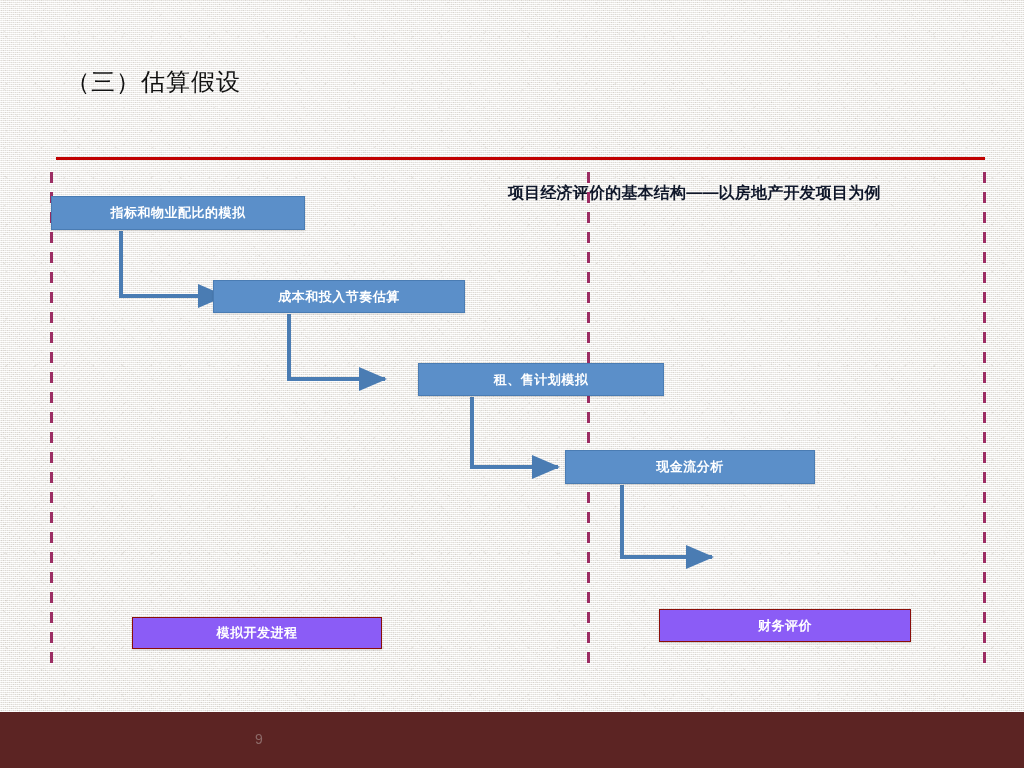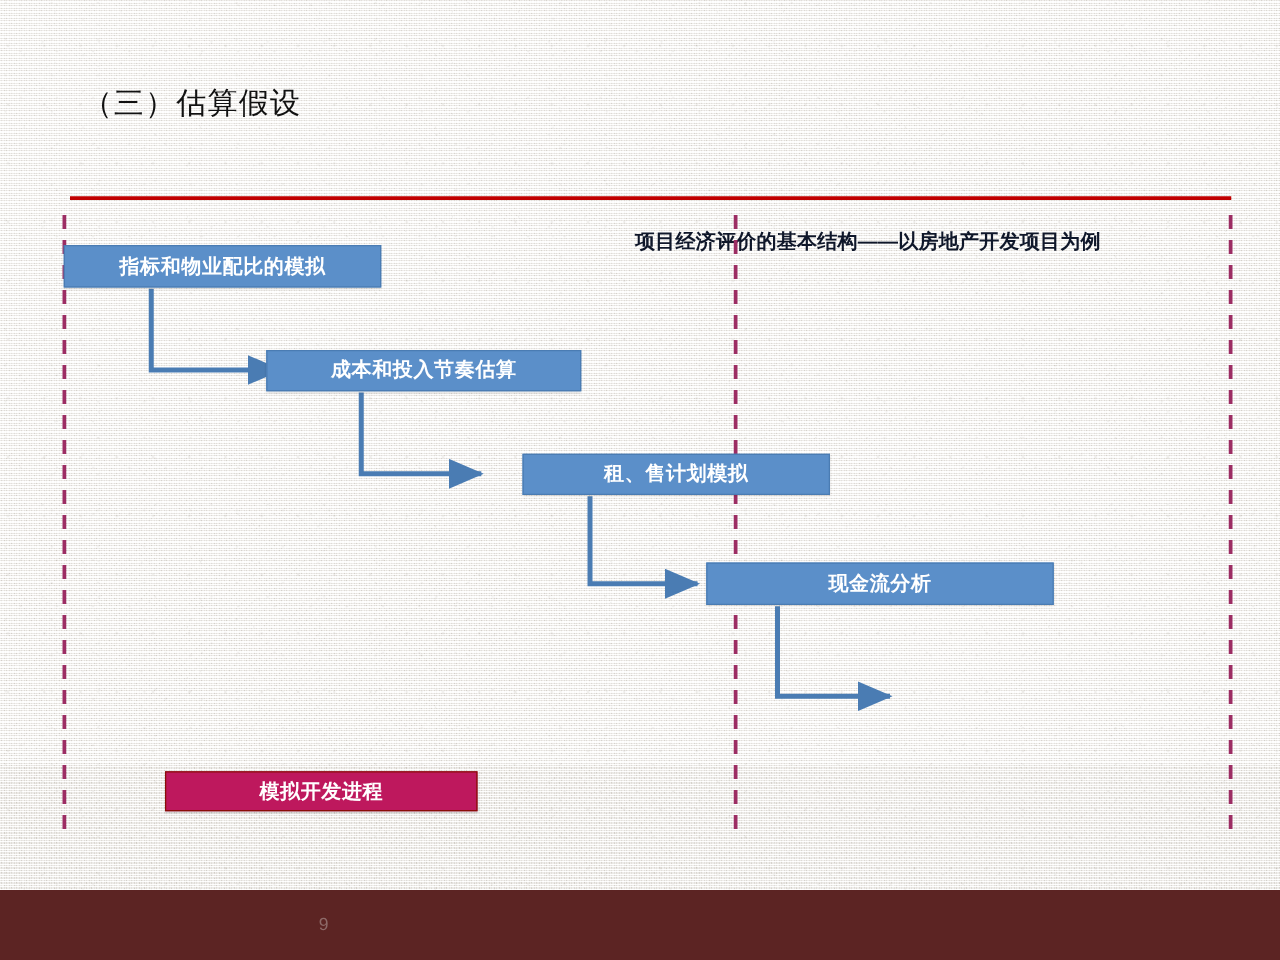--- a/index.html
+++ b/index.html
@@ -106,40 +106,40 @@
   #vdash-right  { left: 983px; }
 
   
   .pbox {
     position: absolute;
     display: flex;
     align-items: center;
     justify-content: center;
     color: #ffffff;
     font-weight: bold;
-    font-size: 16px;
+    font-size: 13px;
     letter-spacing: 0.5px;
     white-space: nowrap;
     box-sizing: border-box;
   }
   .pbox.blue {
     background: #5b8fc9;
     border: 1px solid #4a7cb3;
     box-shadow: 0 1px 2px rgba(0,0,0,0.12);
   }
   .pbox.red {
-    background: #be185d;
+    background: #8b5cf6;
     border: 1px solid #8a0d08;
     box-shadow: 0 1px 2px rgba(0,0,0,0.15);
   }
 
   #box-indicator { left: 51px;  top: 196px; width: 254px; height: 34px; }
   #box-cost      { left: 213px; top: 280px; width: 252px; height: 33px; }
   #box-rentsale  { left: 392px; top: 363px; width: 246px; height: 33px; margin-left: 26px; }
-  #box-cashflow  { left: 565px; top: 450px; width: 278px; height: 34px; }
+  #box-cashflow  { left: 565px; top: 450px; width: 250px; height: 34px; }
   #box-related   { left: 719px; top: 540px; width: 248px; height: 33px; }
 
   #box-progress  { left: 132px; top: 617px; width: 250px; height: 32px; }
   #box-finance   { left: 659px; top: 609px; width: 252px; height: 33px; }
 
   
   #connectors {
     position: absolute;
     inset: 0;
     pointer-events: none;
@@ -201,17 +201,18 @@
 
   <div class="pbox blue" id="box-cost">成本和投入节奏估算</div>
 
   <div class="pbox blue" id="box-rentsale">租、售计划模拟</div>
 
   <div class="pbox blue" id="box-cashflow">现金流分析</div>
 
 
   <div class="pbox red" id="box-progress">模拟开发进程</div>
 
+  <div class="pbox red" id="box-finance">财务评价</div>
 
   <div id="bottom-bar"></div>
   <div id="page-number">9</div>
 
 </div>
 
 </body></html>

